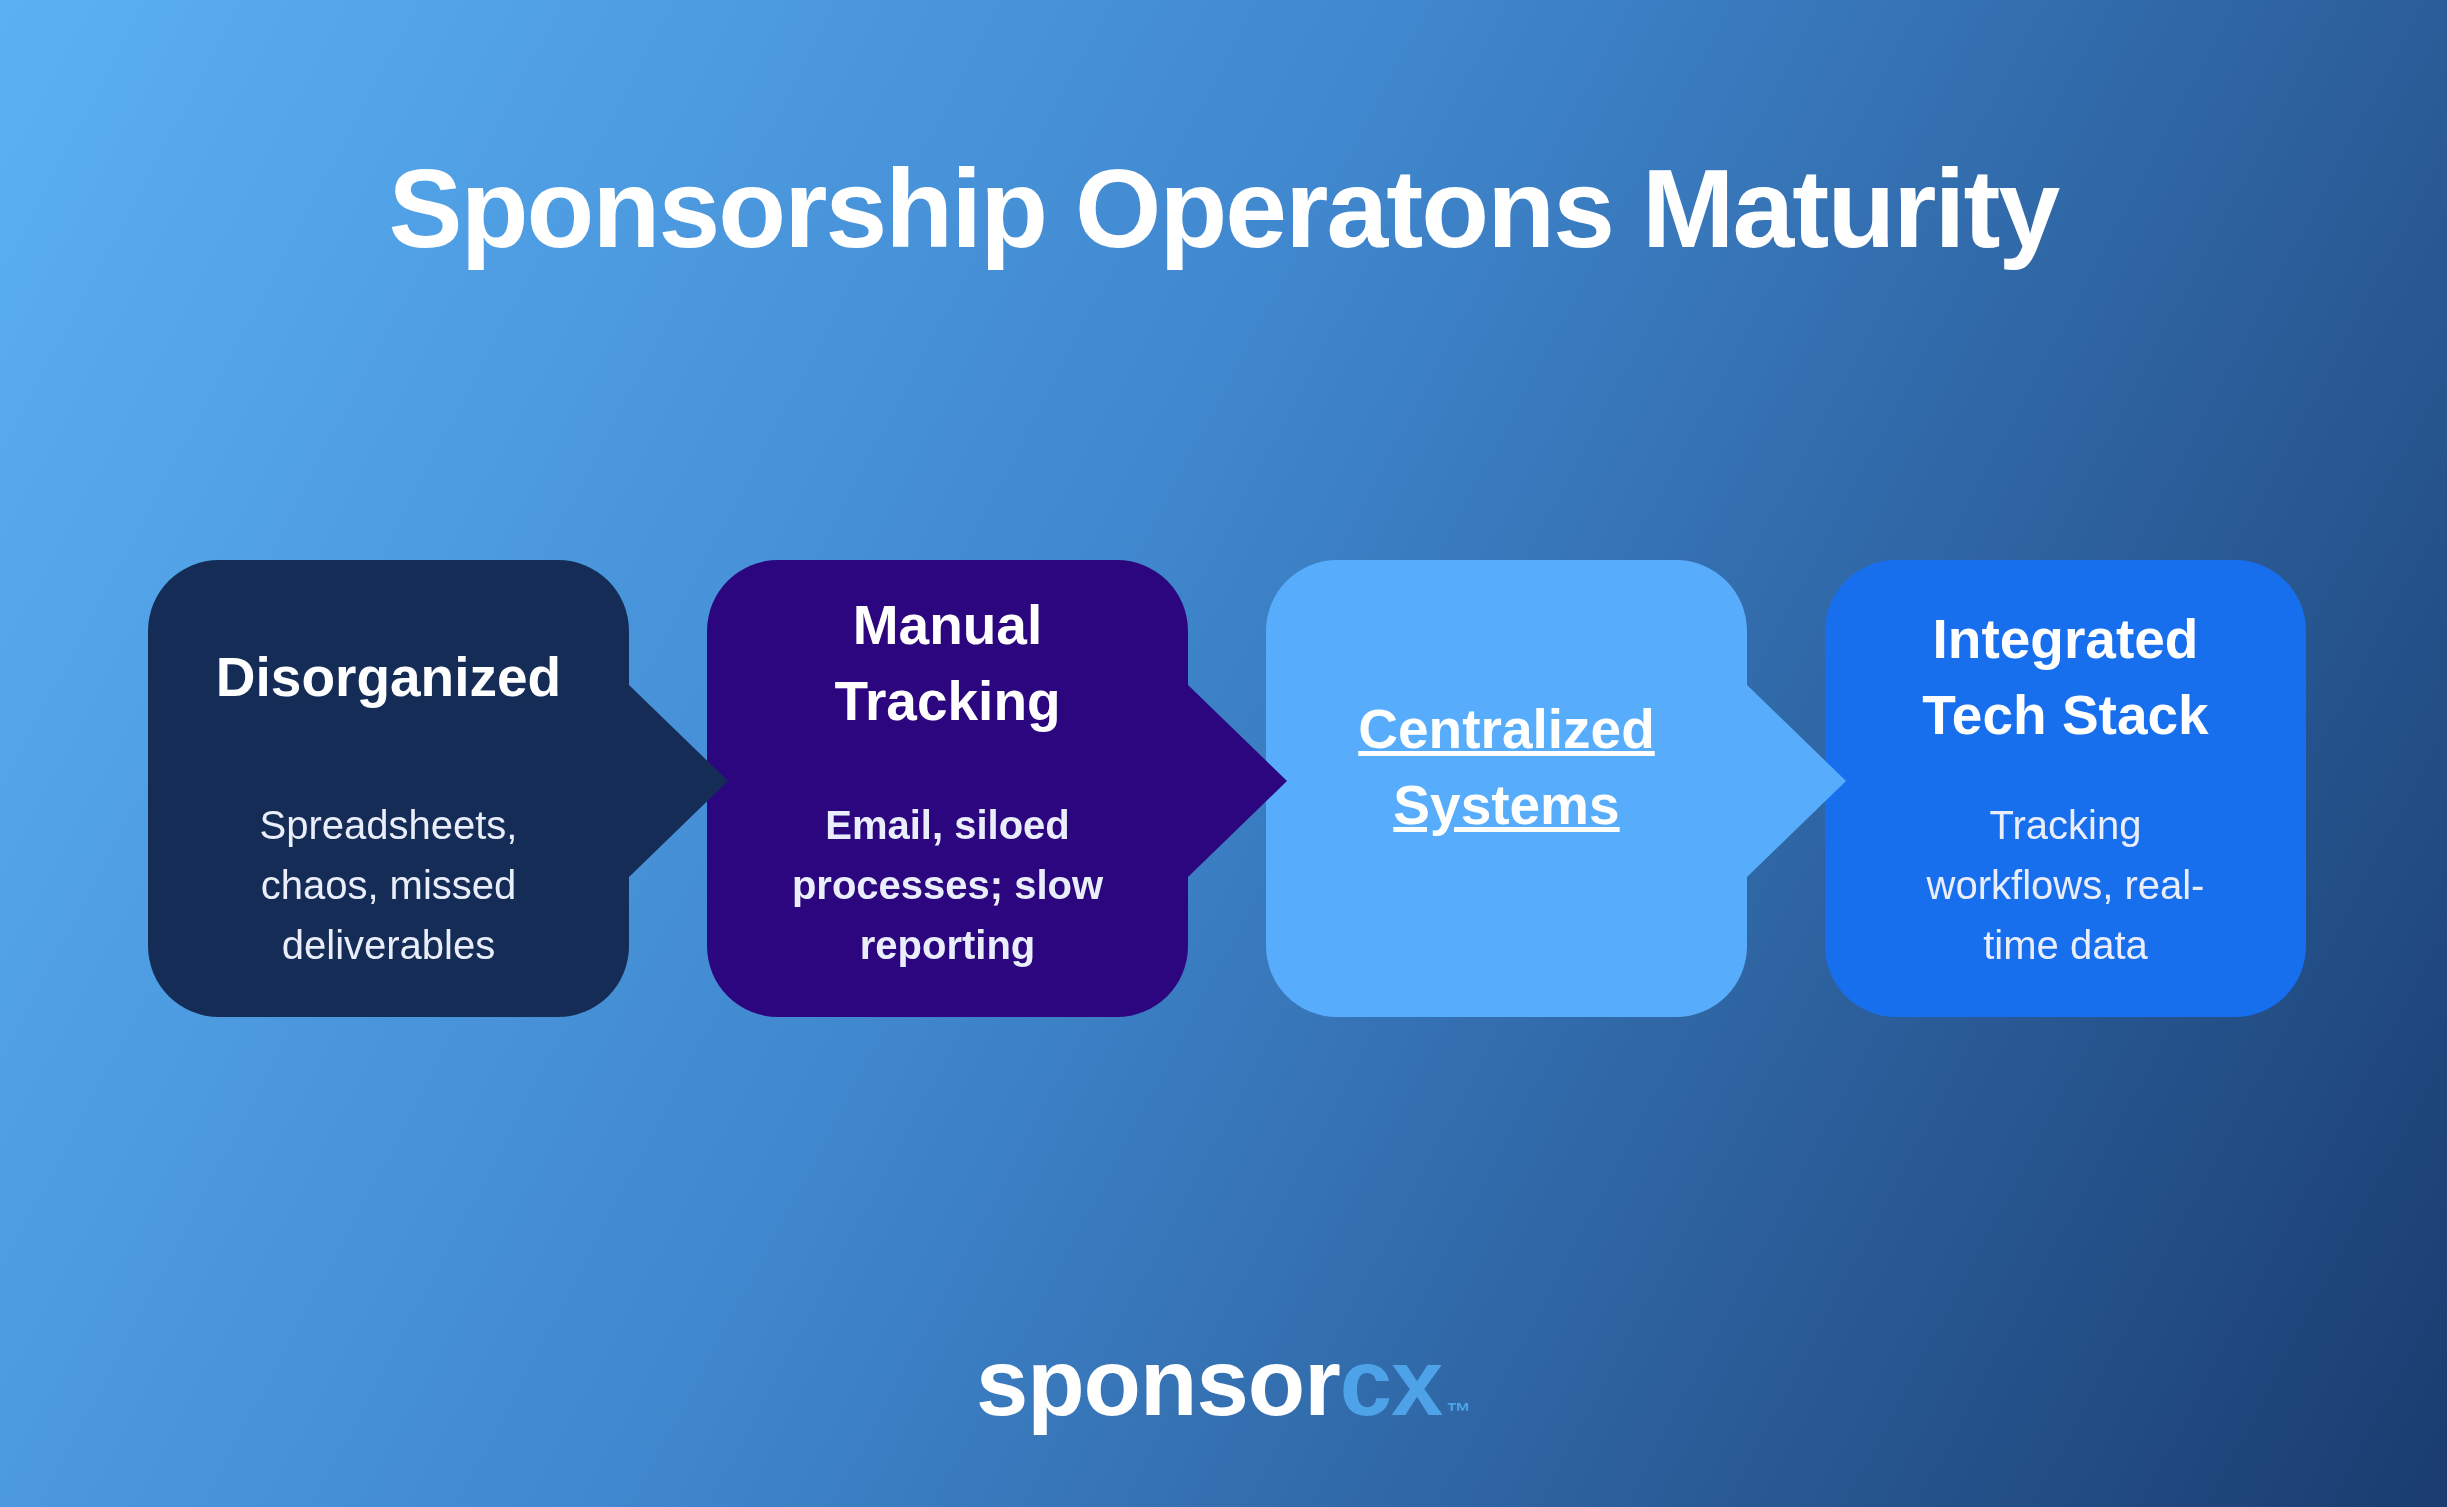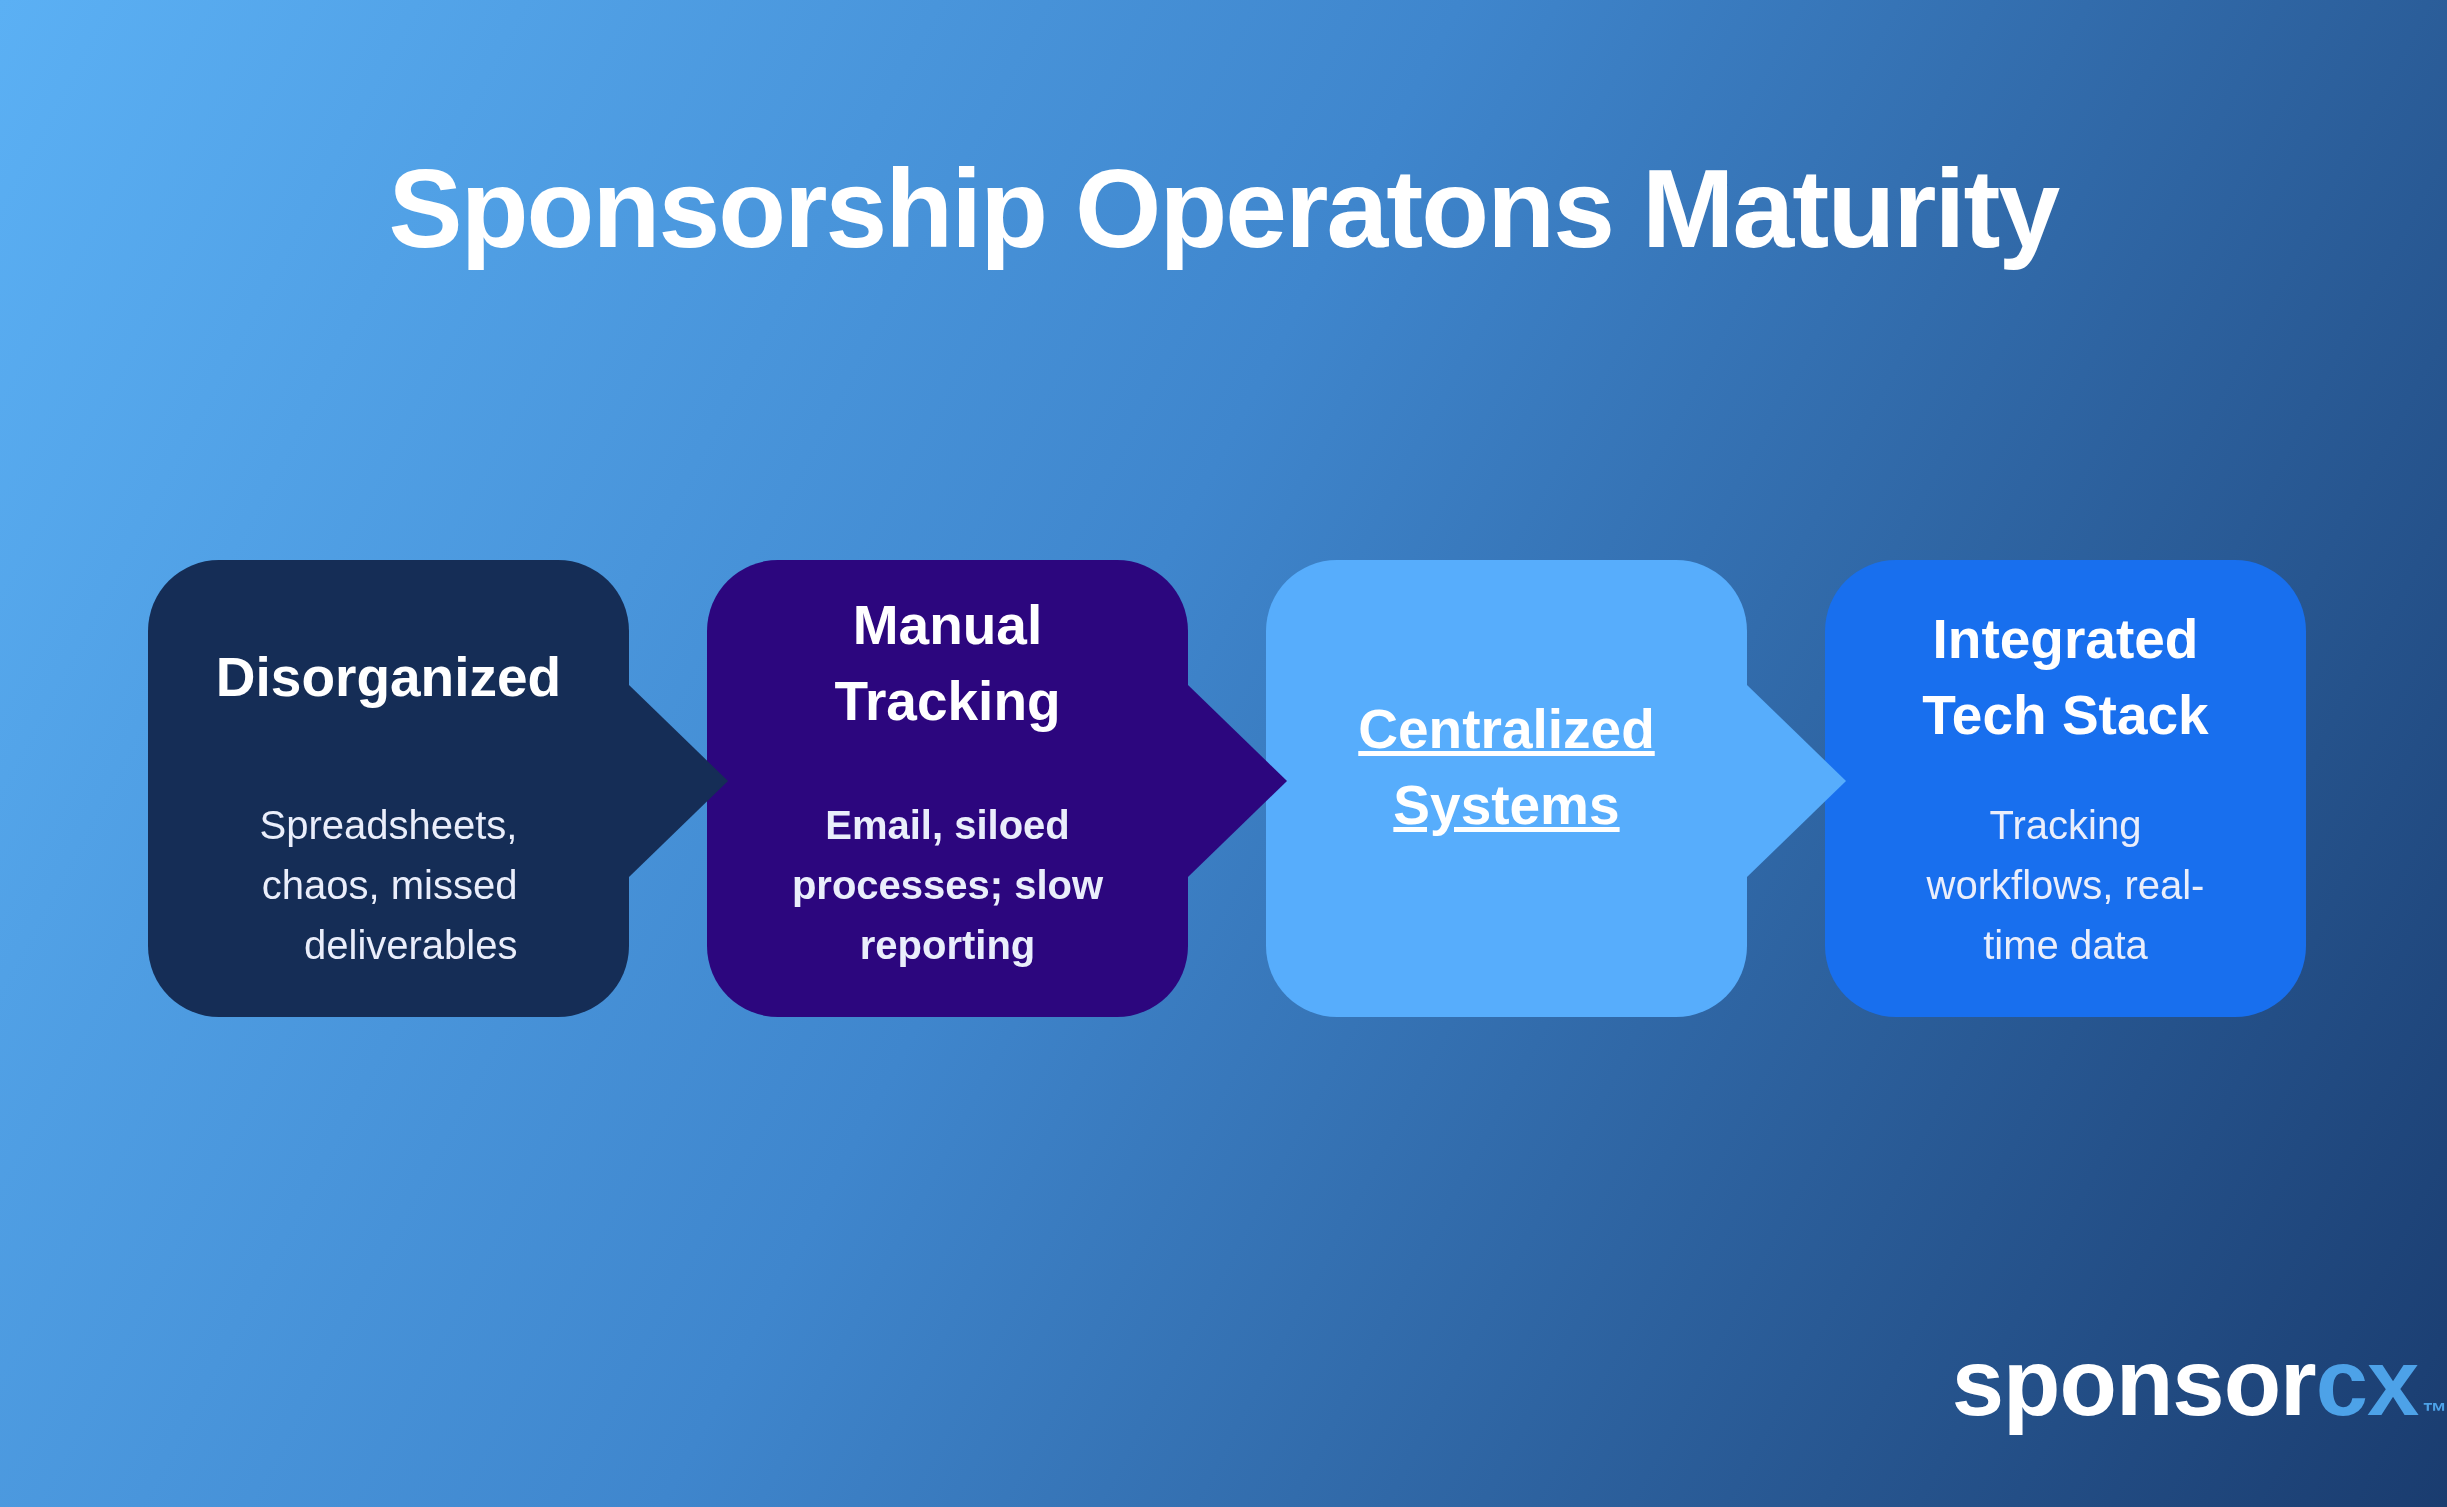--- a/index.html
+++ b/index.html
@@ -80,21 +80,21 @@
     border-left: 99px solid #000; 
     z-index: 3;
   }
   .logo {
     position: absolute;
     top: 1336px;
     left: 0;
     width: 100%;
     display: flex;
     align-items: baseline;
-    justify-content: flex-end;
+    justify-content: center;
     font-size: 94px;
     font-weight: bold;
     letter-spacing: -1px;
     line-height: 1;
   }
   .logo .part-sponsor { color: #ffffff; }
   .logo .part-cx { color: #4da2e8; }
   .logo .tm {
     font-size: 25px;
     color: #4da2e8;
@@ -108,21 +108,21 @@
 <body>
 
 <div class="page" style="background: linear-gradient(118deg, rgb(91, 176, 244) 0%, rgb(63, 134, 205) 45%, rgb(26, 60, 111) 100%);">
 
   <h1 class="main-title" style="color: rgb(255, 255, 255); text-align: center;">Sponsorship Operatons Maturity</h1>
 
   <div class="stages">
 
     <div class="stage" style="background: rgb(21, 45, 86);">
       <div class="stage-heading">Disorganized</div>
-      <div class="stage-body" style="color: rgb(234, 238, 251); text-align: right;">Spreadsheets,
+      <div class="stage-body" style="color: rgb(234, 238, 251);">Spreadsheets,
 chaos, missed
 deliverables</div>
       <div class="arrow" style="border-left-color: rgb(21, 45, 86);"></div>
     </div>
 
     <div class="stage" style="background: rgb(44, 6, 126); gap: 28px;">
       <div class="stage-heading">Manual
 Tracking</div>
       <div class="stage-body" style="color: rgb(234, 238, 251); font-weight: bold;">Email, siloed
 processes; slow

